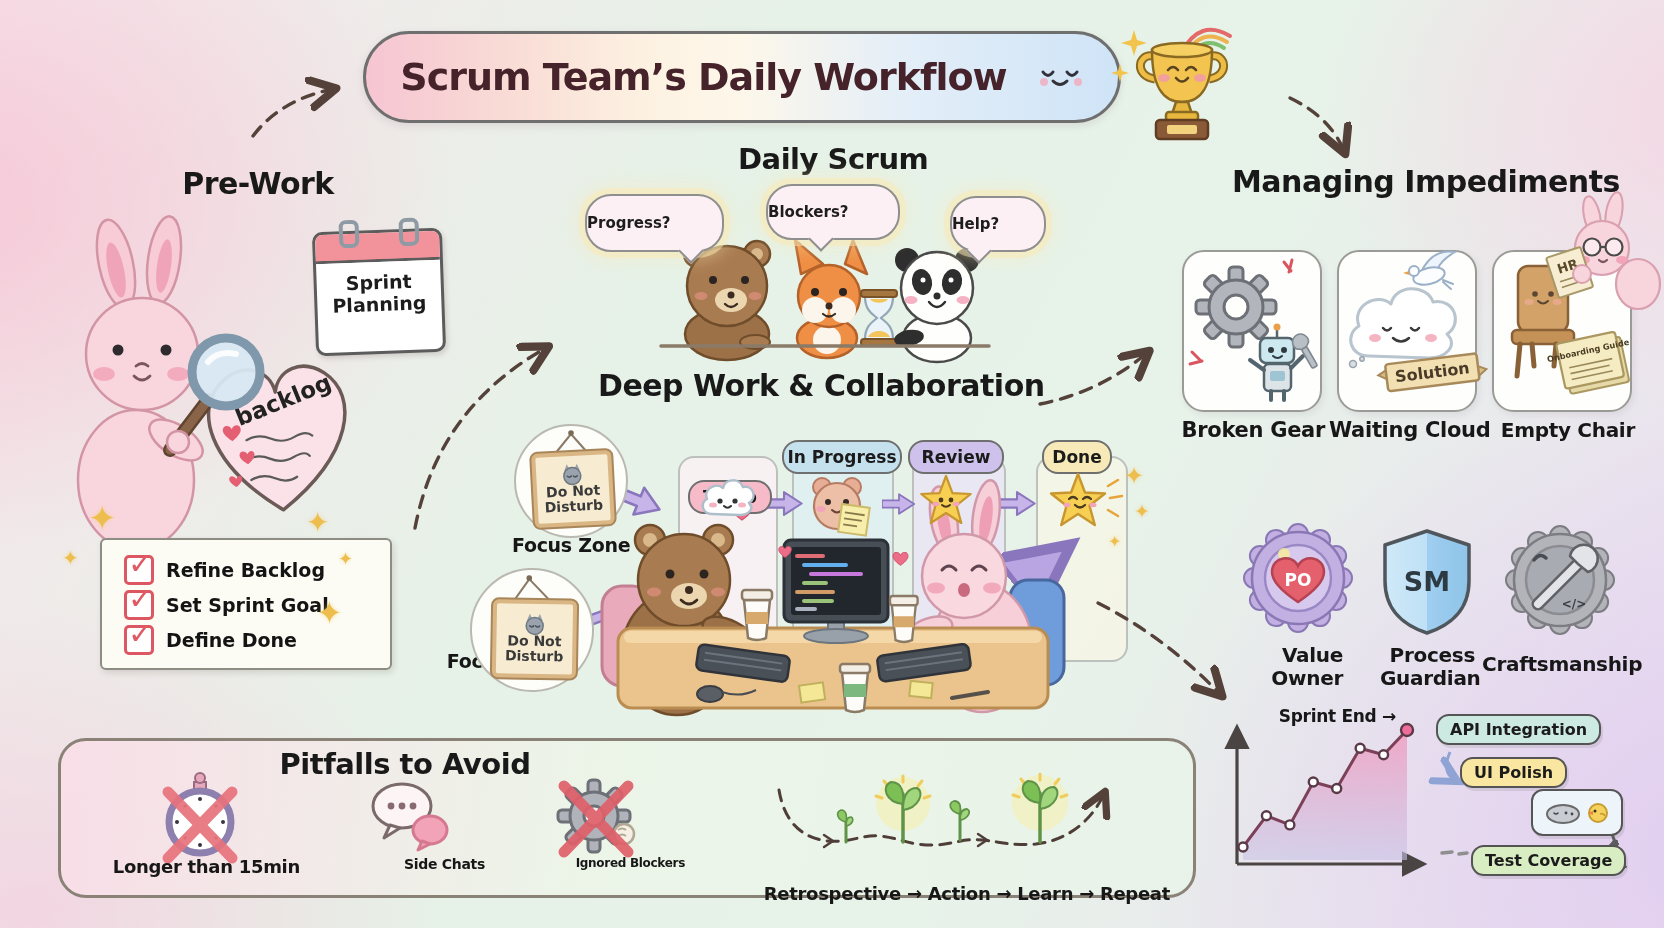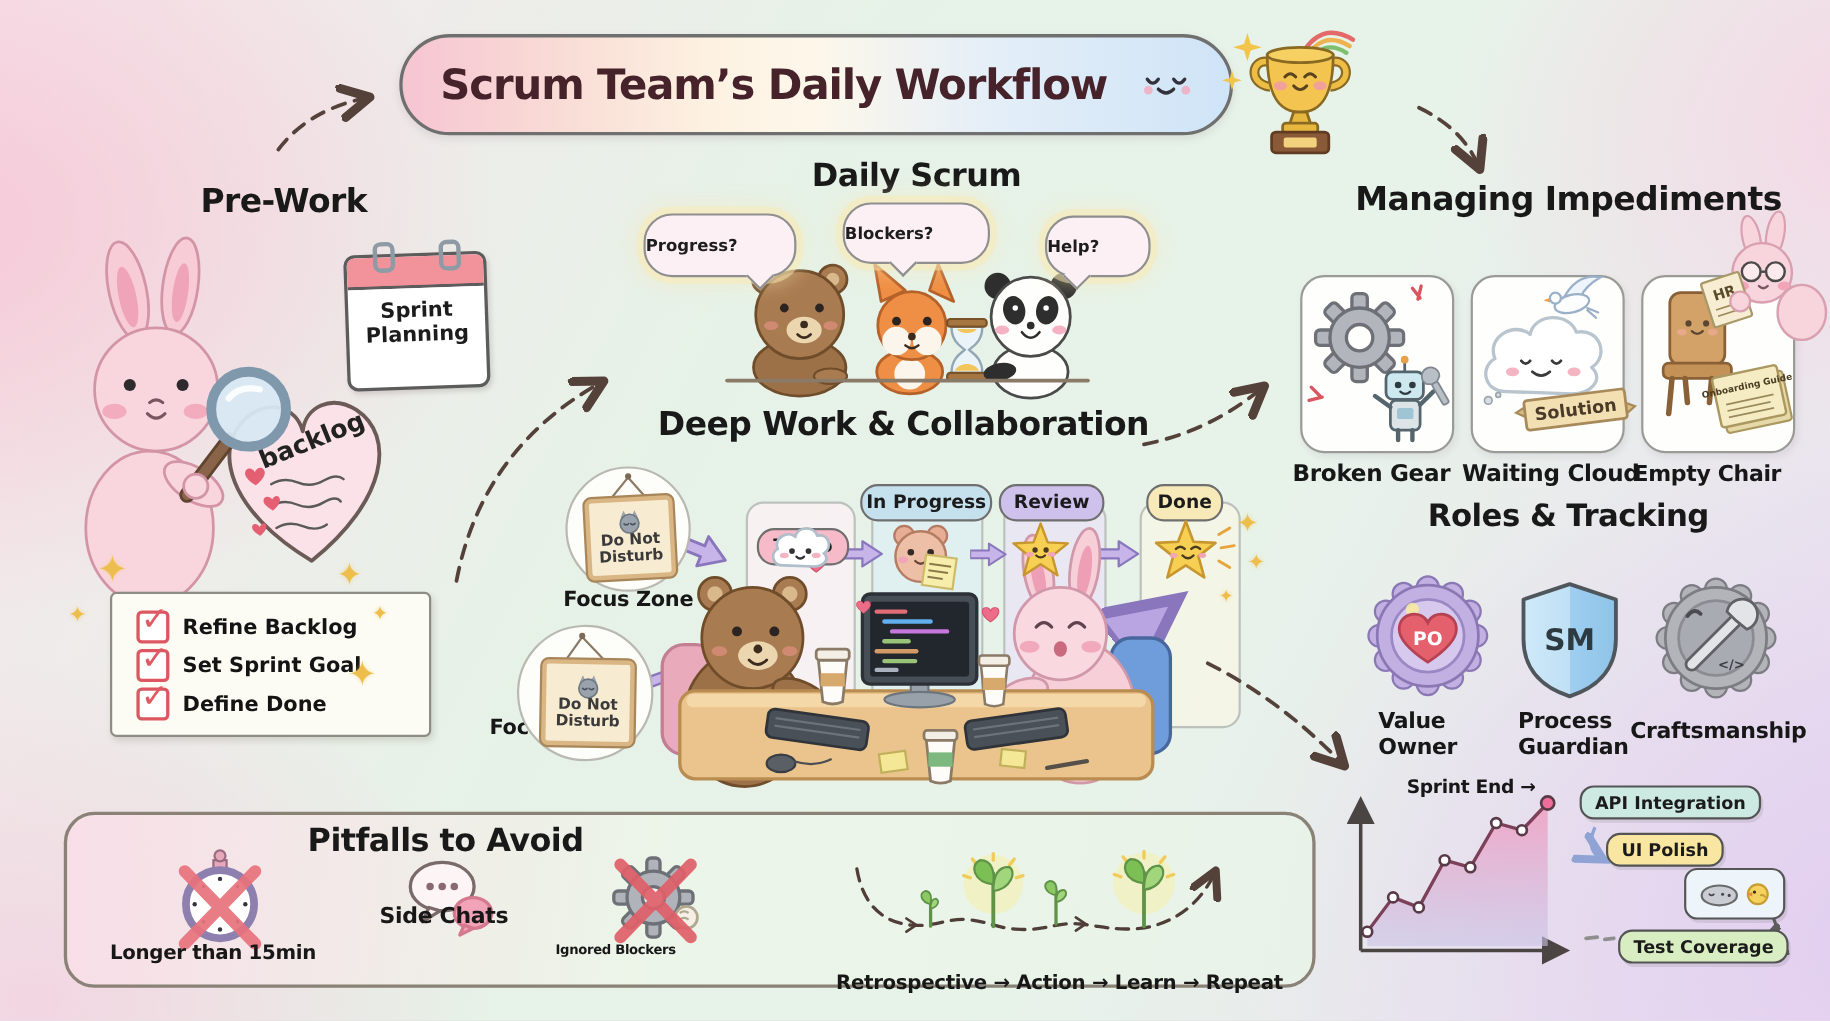--- a/index.html
+++ b/index.html
@@ -8,21 +8,21 @@
     font-family:"DejaVu Sans",sans-serif;
     background:
       radial-gradient(900px 620px at -4% 22%, rgba(246,197,213,.9), rgba(246,197,213,0) 58%),
       radial-gradient(700px 520px at 2% 98%, rgba(244,206,223,.75), rgba(244,206,223,0) 60%),
       radial-gradient(950px 760px at 104% 92%, rgba(225,205,240,.95), rgba(225,205,240,0) 62%),
       radial-gradient(720px 520px at 104% 12%, rgba(247,212,227,.85), rgba(247,212,227,0) 58%),
       linear-gradient(118deg,#f6e6ec,#e6f2e7 38%,#e7f3e9 64%,#ecdff0);
   }
   .abs{position:absolute;}
   .h{position:absolute;font-weight:bold;color:#191919;text-align:center;white-space:nowrap;letter-spacing:-.5px;}
-  .lbl{position:absolute;font-weight:bold;color:#171717;text-align:left;white-space:nowrap;letter-spacing:-.3px;}
+  .lbl{position:absolute;font-weight:bold;color:#171717;text-align:right;white-space:nowrap;letter-spacing:-.3px;}
   svg{overflow:visible;}
 
   
   .banner{
     left:363px;top:31px;width:752px;height:86px;z-index:9;
     border:3px solid #6f6f6f;border-radius:46px;
     background:linear-gradient(90deg,#f6c5d2 0%,#f9ddd6 20%,#fdf2e2 38%,#fdf7ea 50%,#e3eef8 72%,#cfe4f7 100%);
     display:flex;align-items:center;justify-content:center;gap:31px;
     box-shadow:0 3px 8px rgba(120,90,110,.15);
   }
@@ -599,21 +599,20 @@
       <text x="18" y="19" text-anchor="middle" font-size="13" font-weight="bold" fill="#5a4a2a">HR</text>
       <path d="M6,27 h24 M6,33 h20" stroke="#9a8a5a" stroke-width="1.6"></path>
     </g>
     <circle cx="46" cy="74" r="9" fill="#f8d4dc" stroke="#d9a0b0" stroke-width="2"></circle>
   </svg>
 
   <div class="lbl" style="left:1175px;top:418px;width:150px;font-size:21px;">Broken Gear</div>
   <div class="lbl" style="left:1329px;top:418px;width:150px;font-size:21px;">Waiting Cloud</div>
   <div class="lbl" style="left:1485px;top:418px;width:150px;font-size:20px;">Empty Chair</div>
 
-  <div class="h" style="left:1298px;top:452px;width:255px;font-size:28px;">Roles &amp; Tracking</div>
 
   <svg class="abs" style="left:1242px;top:522px;z-index:5" width="112" height="112" viewBox="0 0 112 112">
     <g transform="translate(56,56)">
       <g fill="#c3b0e2" stroke="#8a78b5" stroke-width="2">
         <circle cx="44" cy="0" r="10"></circle>
           <circle cx="38.1" cy="22" r="10"></circle>
           <circle cx="22" cy="38.1" r="10"></circle>
           <circle cx="0" cy="44" r="10"></circle>
         <circle cx="-22" cy="38.1" r="10"></circle>
           <circle cx="-38.1" cy="22" r="10"></circle>
@@ -758,21 +757,21 @@
 
   <svg class="abs" style="left:368px;top:780px;z-index:5" width="84" height="72" viewBox="0 0 84 72">
     <ellipse cx="34" cy="26" rx="29" ry="22" fill="#fdf4f6" stroke="#7a6a6a" stroke-width="3"></ellipse>
     <path d="M22,45 L16,58 L32,48 Z" fill="#fdf4f6" stroke="#7a6a6a" stroke-width="3" stroke-linejoin="round"></path>
     <circle cx="23" cy="26" r="3.4" fill="#8a6a72"></circle>
       <circle cx="34" cy="26" r="3.4" fill="#8a6a72"></circle>
       <circle cx="45" cy="26" r="3.4" fill="#8a6a72"></circle>
     <ellipse cx="62" cy="50" rx="17" ry="14" fill="#f2a3b8" stroke="#d4798f" stroke-width="3"></ellipse>
     <path d="M54,61 L50,70 L62,64 Z" fill="#f2a3b8" stroke="#d4798f" stroke-width="3" stroke-linejoin="round"></path>
   </svg>
-  <div class="lbl" style="left:345px;top:820px;width:140px;font-size:20px;z-index:5;">Side Chats</div>
+  <div class="lbl" style="left:345px;top:856px;width:140px;font-size:14px;z-index:5;">Side Chats</div>
 
   <svg class="abs" style="left:552px;top:772px;z-index:5" width="88" height="88" viewBox="0 0 88 88">
     <g transform="translate(42,44)">
       <g fill="#b0b4ba" stroke="#6d7076" stroke-width="3">
         <rect x="-6" y="-36" width="12" height="72" rx="4"></rect>
         <rect x="-6" y="-36" width="12" height="72" rx="4" transform="rotate(45)"></rect>
         <rect x="-6" y="-36" width="12" height="72" rx="4" transform="rotate(90)"></rect>
         <rect x="-6" y="-36" width="12" height="72" rx="4" transform="rotate(135)"></rect>
         <circle r="24"></circle>
       </g>

